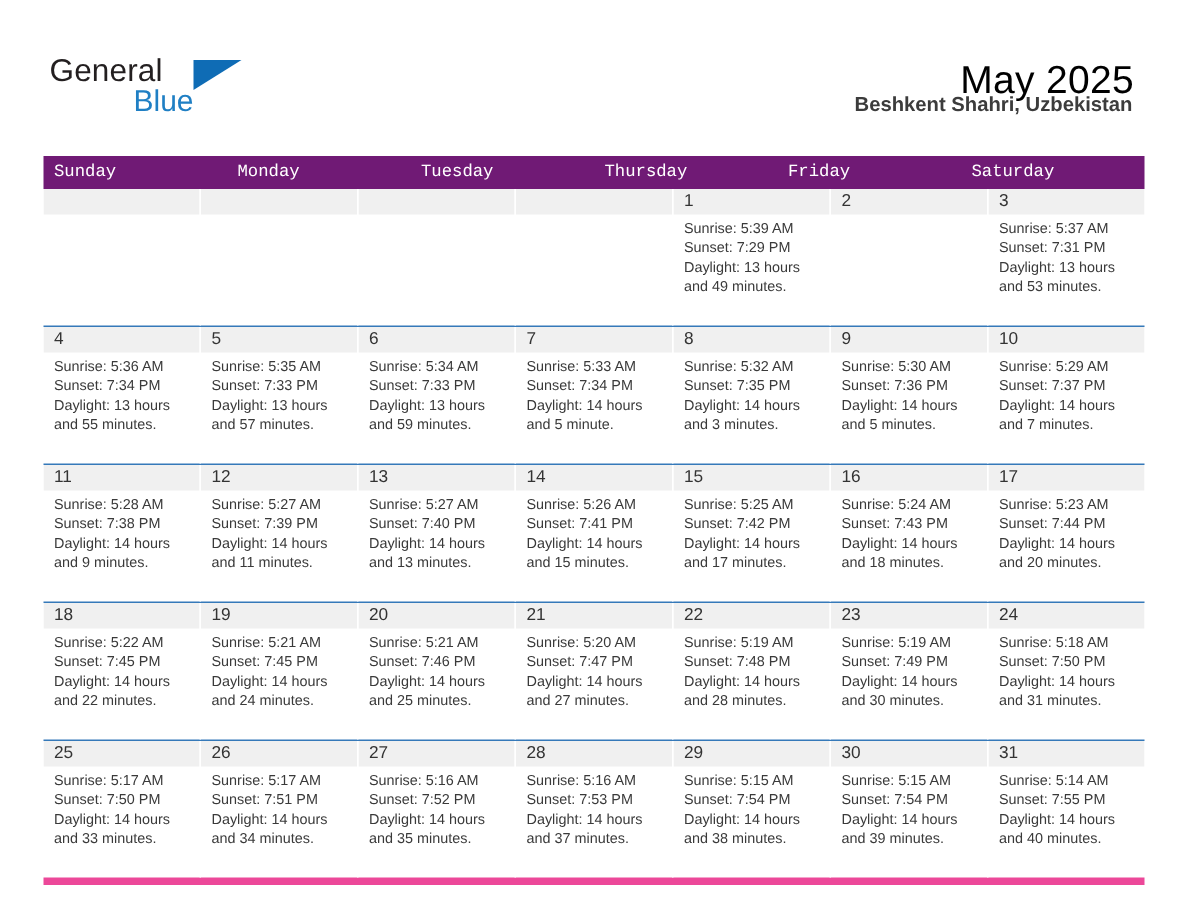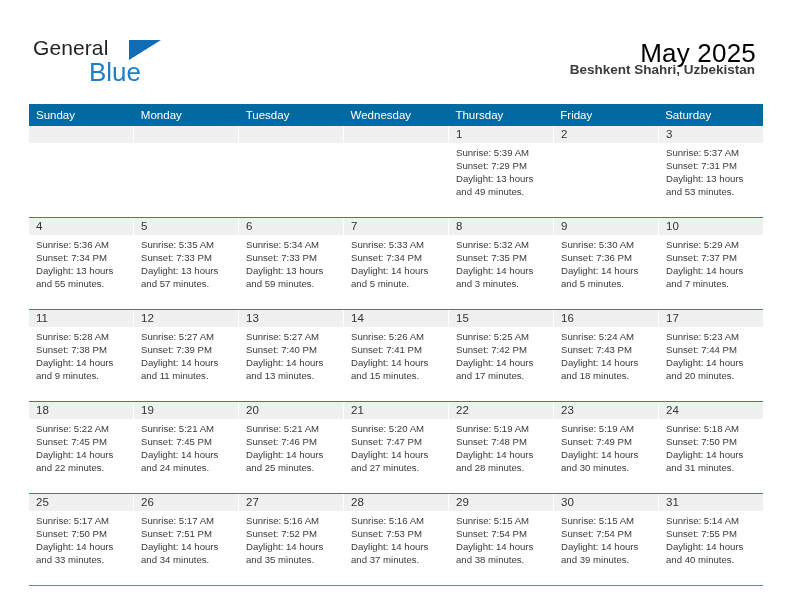--- a/index.html
+++ b/index.html
@@ -39,21 +39,21 @@
     position: absolute;
     left: 0; top: 0;
     font-size: 21px;
     letter-spacing: 0.1px;
     color: #231f20;
     font-family: "Liberation Sans", sans-serif;
   }
   .logo-blue {
     position: absolute;
     left: 56px; top: 21px;
-    font-size: 26px;
+    font-size: 20px;
     color: #1f7fc4;
     font-family: "Liberation Sans", sans-serif;
   }
   .logo-tri {
     position: absolute;
     left: 96px;
     top: 4px;
     width: 0;
     height: 0;
     border-left: 32px solid #0f6cb5;
@@ -81,42 +81,43 @@
 
   
   .calendar {
     position: absolute;
     left: 29px;
     top: 104px;
     width: 734px;
   }
   .dow-row {
     display: flex;
-    background: #0369a1;
+    background: #701a75;
     height: 22px;
+    font-family: Liberation Mono, monospace;
   }
   .dow {
     flex: 1 1 0;
     color: #ffffff;
     font-size: 11.5px;
     line-height: 22px;
     padding-left: 7px;
     box-sizing: border-box;
     white-space: nowrap;
   }
   .week {
     display: flex;
     border-top: 1px solid #3579b9;
     height: 91px;
   }
   .week.first {
     border-top: none;
   }
   .week.last {
-    border-bottom: 1px solid #ec4899;
+    border-bottom: 5px solid #ec4899;
   }
   .day {
     flex: 1 1 0;
     box-sizing: border-box;
     border-right: 1px solid #ffffff;
     position: relative;
     overflow: hidden;
   }
   .day:last-child { border-right: none; }
   .day-num {
@@ -152,21 +153,20 @@
     </div>
     <div class="title">May 2025</div>
     <div class="subtitle">Beshkent Shahri, Uzbekistan</div>
   </div>
 
   <div class="calendar">
     <div class="dow-row">
       <div class="dow">Sunday</div>
       <div class="dow">Monday</div>
       <div class="dow">Tuesday</div>
-      <div class="dow">Wednesday</div>
       <div class="dow">Thursday</div>
       <div class="dow">Friday</div>
       <div class="dow">Saturday</div>
     </div>
     <div id="weeks-host">
         <div class="week first">
           <div class="day empty">
             <span class="day-num"></span>
           </div>
           <div class="day empty">

